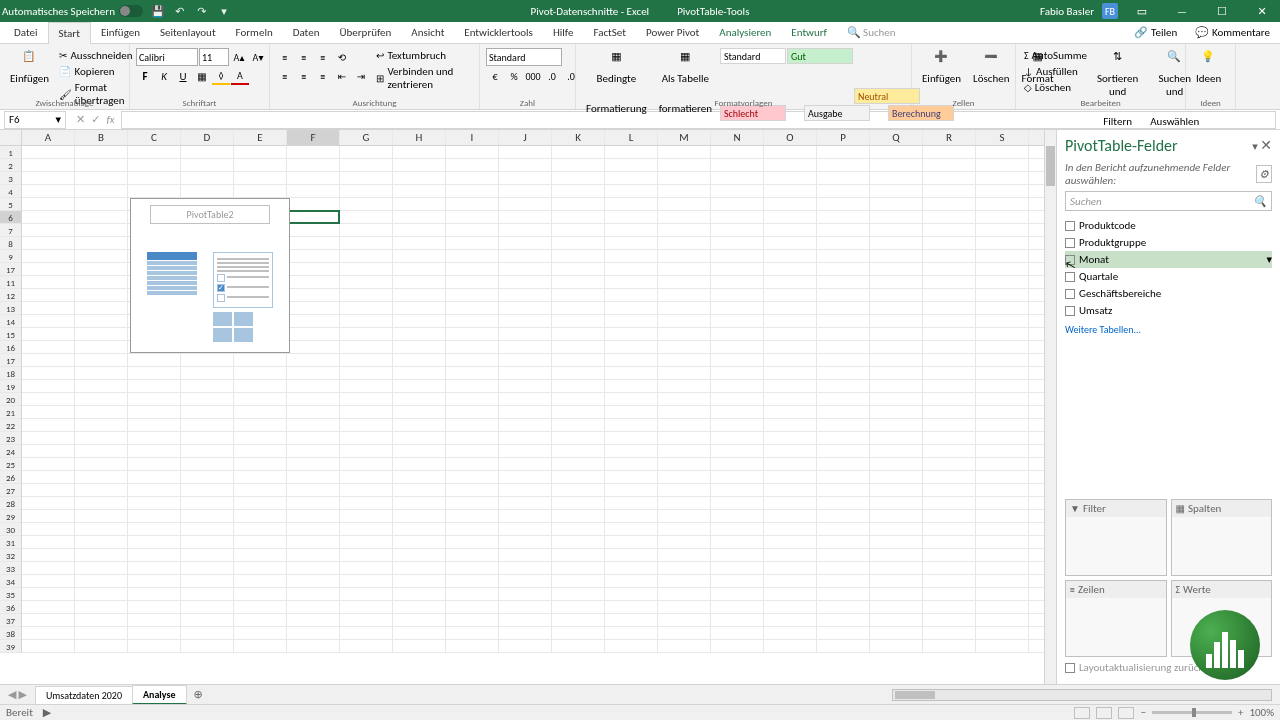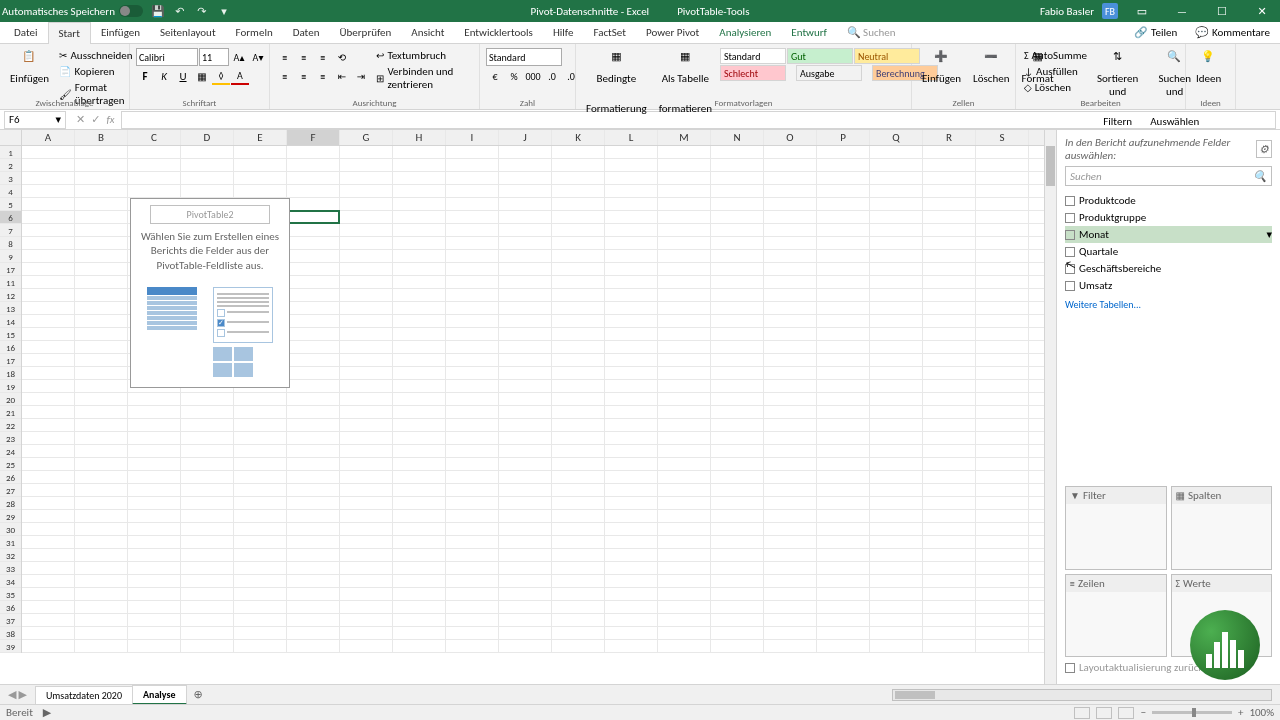--- a/index.html
+++ b/index.html
@@ -36,21 +36,21 @@
 .small-btn { font-size: 10px; display: flex; align-items: center; gap: 3px; padding: 1px 2px; }
 .vstack { display: flex; flex-direction: column; gap: 1px; }
 .font-select { width: 62px; height: 18px; border: 1px solid #ababab; background: #fff; font-size: 10px; padding: 0 2px; }
 .size-select { width: 30px; height: 18px; border: 1px solid #ababab; background: #fff; font-size: 10px; padding: 0 2px; }
 .icon-btn { width: 18px; height: 18px; display: inline-flex; align-items: center; justify-content: center; font-size: 10px; }
 .icon-row { display: flex; gap: 1px; }
 .number-select { width: 76px; height: 18px; border: 1px solid #ababab; background: #fff; font-size: 10px; padding: 0 2px; }
 .style-cell { width: 66px; height: 16px; border: 1px solid #d4d4d4; font-size: 10px; padding: 0 3px; display: flex; align-items: center; }
 .style-cell.standard { background: #fff; }
 .style-cell.gut { background: #c6efce; color: #006100; }
-.style-cell.neutral { background: #ffeb9c; color: #9c5700; }
+.style-cell.neutral { background: #ffeb9c; color: #9c5700; margin-top: 40px; }
 .style-cell.schlecht { background: #ffc7ce; color: #9c0006; }
 .style-cell.ausgabe { background: #f2f2f2; }
 .style-cell.berechnung { background: #ffcc99; color: #3f3f76; }
 
 
 .formula-bar { height: 20px; border-bottom: 1px solid #d4d4d4; display: flex; align-items: center; background: #fff; }
 .name-box { width: 62px; height: 18px; border: 1px solid #d4d4d4; margin: 0 4px; padding: 0 4px; font-size: 11px; display: flex; align-items: center; justify-content: space-between; }
 .fx-icons { display: flex; gap: 6px; padding: 0 6px; color: #999; font-size: 10px; }
 .formula-input { flex: 1; height: 18px; border: 1px solid #d4d4d4; margin-right: 4px; }
 
@@ -63,21 +63,21 @@
 .col-h.sel { background: #d2d2d2; }
 .grid-body { display: flex; position: relative; }
 .row-headers { width: 22px; background: #f0f0f0; border-right: 1px solid #d4d4d4; }
 .row-h { height: 13px; text-align: center; font-size: 9px; border-bottom: 1px solid #e8e8e8; line-height: 13px; color: #333; }
 .row-h.sel { background: #d2d2d2; }
 .cells { position: relative; flex: 1; }
 .gridlines { position: absolute; inset: 0; background-image: repeating-linear-gradient(to right, transparent, transparent 52px, #e8e8e8 52px, #e8e8e8 53px), repeating-linear-gradient(to bottom, transparent, transparent 12px, #e8e8e8 12px, #e8e8e8 13px); }
 
 
 .pivot-box { position: absolute; left: 108px; top: 52px; width: 160px; background: #fff; border: 1px solid #999; padding: 6px 4px; text-align: center; }
-.pivot-title-box { border: 1px solid #c0c0c0; margin: 0 auto 6px; width: 120px; padding: 2px; font-size: 10px; color: #999; }
+.pivot-title-box { border: 1px solid #c0c0c0; margin: 0 auto 24px; width: 120px; padding: 2px; font-size: 10px; color: #999; }
 .pivot-hint { font-size: 10px; color: #666; line-height: 1.3; margin-bottom: 10px; }
 .pivot-diagram { display: flex; justify-content: space-around; align-items: flex-start; padding: 4px; }
 .diagram-table { width: 50px; }
 .diagram-table-h { height: 8px; background: #4a89c8; }
 .diagram-table-r { height: 4px; background: #a8c5e0; margin-top: 1px; }
 .diagram-fields { width: 60px; }
 .diagram-lines { border: 1px solid #a8c5e0; padding: 3px; margin-bottom: 3px; }
 .diagram-line { height: 2px; background: #c0c0c0; margin: 2px 0; }
 .diagram-check { display: flex; gap: 2px; margin: 2px 0; }
 .check-box { width: 8px; height: 8px; border: 1px solid #a8c5e0; }
@@ -276,21 +276,21 @@
         <span>Als Tabelle</span>
           <br>
           <span>formatieren</span>
       </div>
       <div class="vstack">
         <div style="display:flex;gap:1px">
           <div class="style-cell standard">Standard</div>
           <div class="style-cell gut">Gut</div>
           <div class="style-cell neutral">Neutral</div>
         </div>
-        <div style="display:flex;gap:10px">
+        <div style="display:flex;gap:18px">
           <div class="style-cell schlecht">Schlecht</div>
           <div class="style-cell ausgabe">Ausgabe</div>
           <div class="style-cell berechnung">Berechnung</div>
         </div>
       </div>
     </div>
     <div class="group-label">Formatvorlagen</div>
   </div>
   <div class="ribbon-group" style="width:104px">
     <div class="group-content">
@@ -421,25 +421,20 @@
           <div class="row-h">36</div>
           <div class="row-h">37</div>
           <div class="row-h">38</div>
           <div class="row-h">39</div>
         </div>
       <div class="cells">
         <div class="gridlines"></div>
         <div class="active-cell" style="left:264px;top:64px"></div>
         <div class="pivot-box">
           <div class="pivot-title-box">PivotTable2</div>
-          <div class="pivot-hint">
-            <span>Wählen Sie zum Erstellen eines</span><br>
-            <span>Berichts die Felder aus der</span><br>
-            <span>PivotTable-Feldliste aus.</span>
-          </div>
           <div class="pivot-diagram">
             <div class="diagram-table">
               <div class="diagram-table-h"></div>
               <div class="diagram-table-r"></div>
                 <div class="diagram-table-r"></div>
               <div class="diagram-table-r"></div>
                 <div class="diagram-table-r"></div>
               <div class="diagram-table-r"></div>
                 <div class="diagram-table-r"></div>
               <div class="diagram-table-r"></div>
@@ -474,20 +469,27 @@
         </div>
       </div>
     </div>
   </div>
   <div class="grid-scroll-v">
     <div class="scroll-thumb-v"></div>
   </div>
 </div>
 
 <div class="field-pane">
+  <div class="pane-header">
+    <span class="pane-title">PivotTable-Felder</span>
+    <div>
+      <span style="color:#666">▾</span>
+      <span class="pane-close">✕</span>
+    </div>
+  </div>
   <div class="pane-sub">
     <span>In den Bericht aufzunehmende Felder auswählen:</span>
     <span class="gear">⚙</span>
   </div>
   <div class="search-box">
     <span>Suchen</span>
       <span>🔍</span>
   </div>
   <div class="field-list" id="field-list">
       <div class="field-item">

